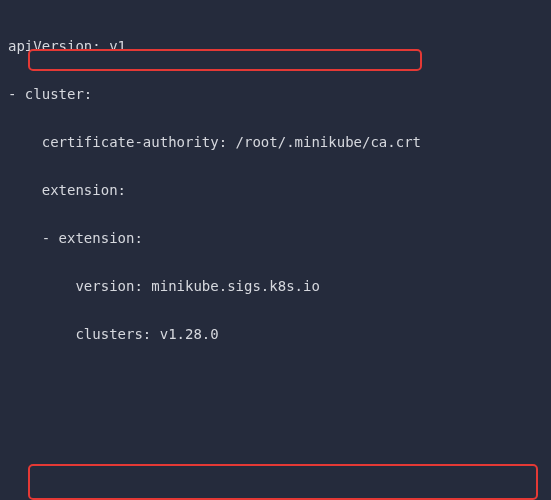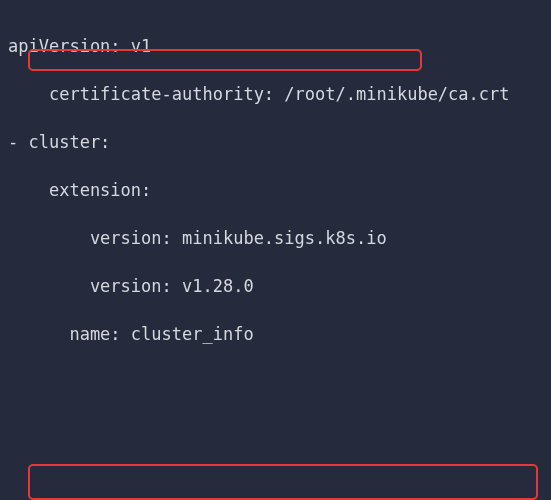--- a/index.html
+++ b/index.html
@@ -7,21 +7,21 @@
     padding: 0;
     background: #fff;
   }
   .terminal {
     box-sizing: border-box;
     width: 551px;
     height: 500px;
     background: #252b3c;
     color: #d6d8de;
     font-family: "DejaVu Sans Mono", "Liberation Mono", Consolas, monospace;
-    font-size: 17px;
+    font-size: 14px;
     line-height: 16px;
     padding: 6px 8px 6px 8px;
     white-space: pre;
     position: relative;
     overflow: hidden;
   }
   .line {
     white-space: pre;
   }
   .hl-box {
@@ -42,26 +42,26 @@
     left: 28px;
     width: 510px;
     height: 36px;
   }
 </style>
 </head>
 <body>
 
 <div class="terminal">
   <div class="line">apiVersion: v1</div>
+  <div class="line">- cluster:</div>
   <div class="line">    certificate-authority: /root/.minikube/ca.crt</div>
-  <div class="line">- cluster:</div>
   <div class="line">    extension:</div>
+  <div class="line">    - extension:</div>
   <div class="line">        version: minikube.sigs.k8s.io</div>
-  <div class="line">        version: v1.28.0</div>
-  <div class="line">      name: cluster_info</div>
+  <div class="line">        clusters: v1.28.0</div>
   
   
   
   
   
   
   
   
   
   

